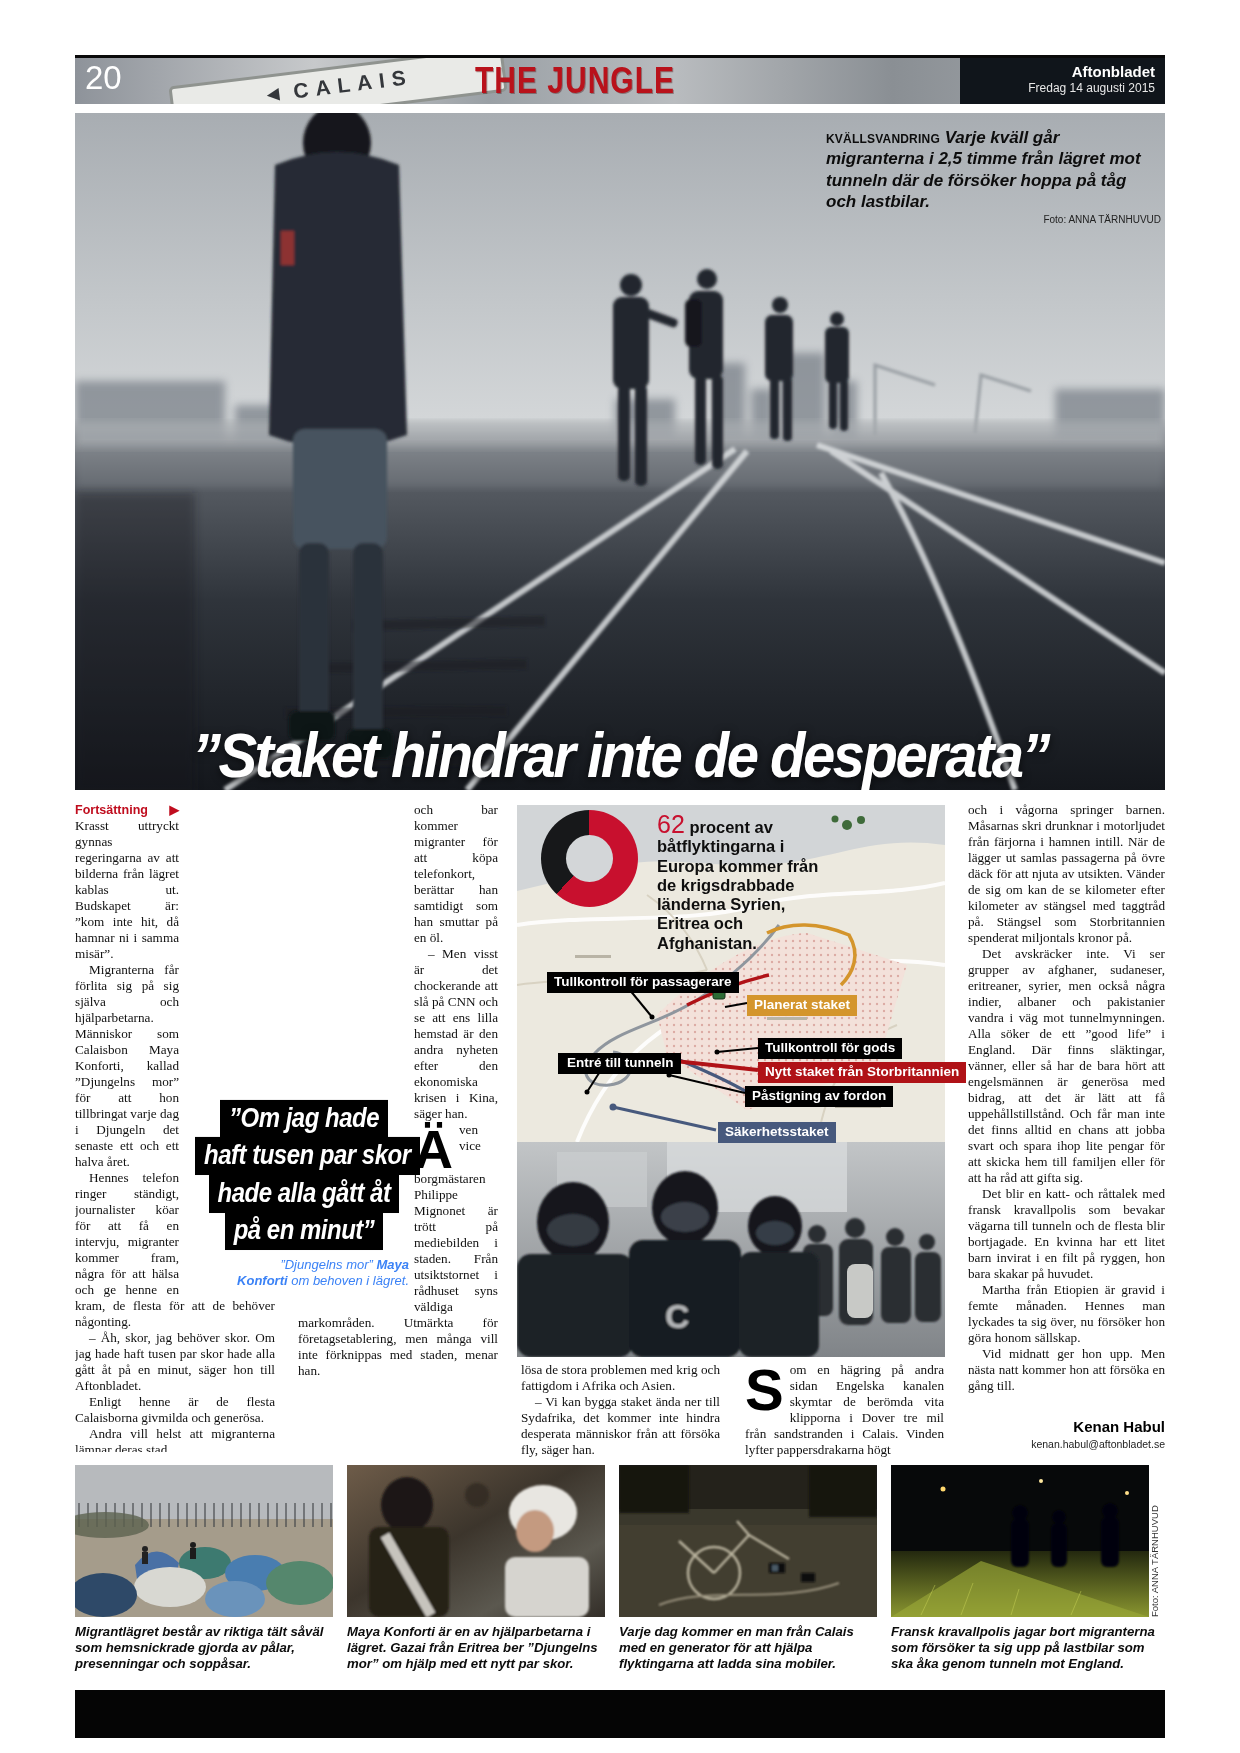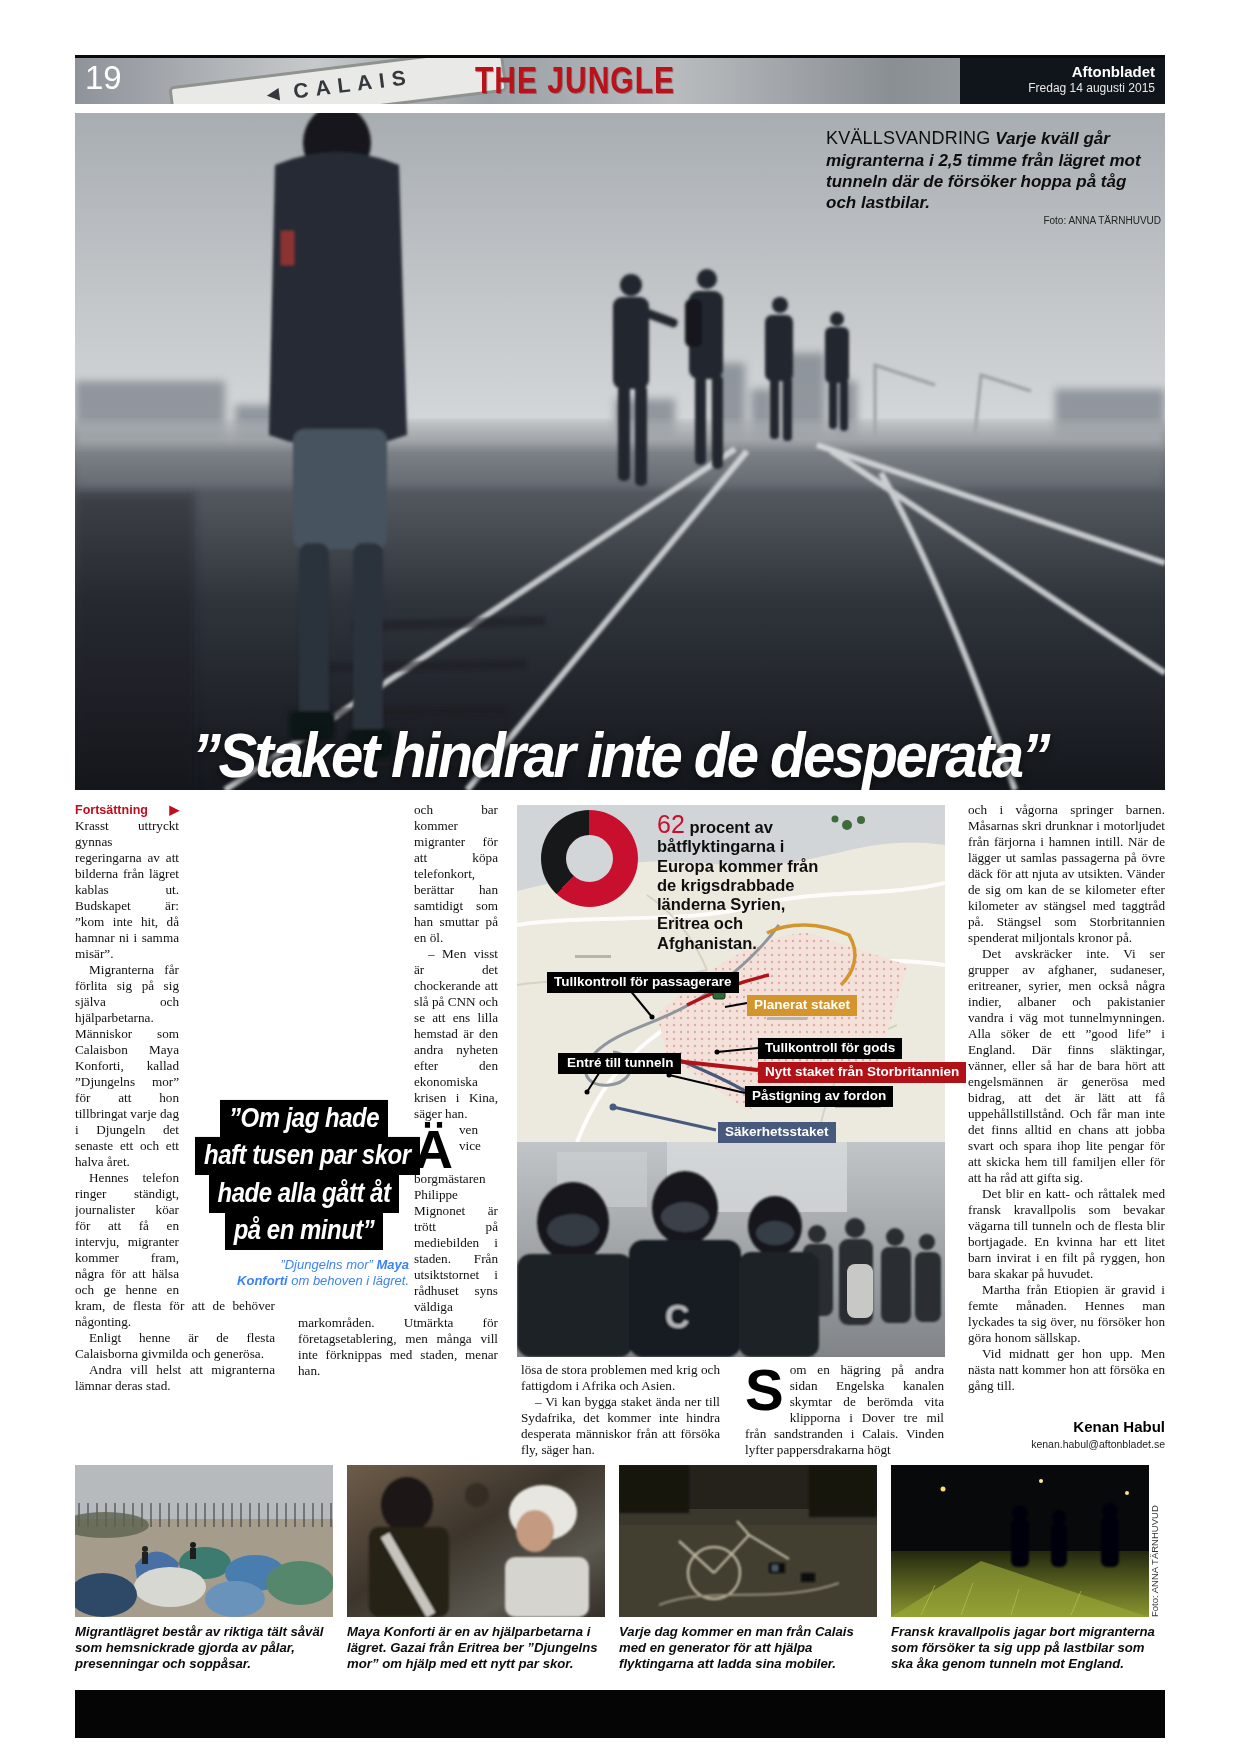--- a/index.html
+++ b/index.html
@@ -22,21 +22,21 @@
             text-align:right;box-sizing:border-box;padding:5px 10px 0 16px;}
   .brandbox .brand{font:700 15px/1.2 "Liberation Sans",sans-serif;}
   .brandbox .date{font:400 12px/1.3 "Liberation Sans",sans-serif;color:#e8e8e8;}
 
   
   .hero{position:absolute;left:75px;top:113px;width:1090px;height:677px;overflow:hidden;
         background:linear-gradient(180deg,#a8adb2 0%,#c3c7ca 28%,#d3d6d8 45%,#8d9196 48%,#585d64 54%,#2f343b 72%,#14171c 100%);}
   .hero svg{position:absolute;inset:0;}
   .hero-cap{position:absolute;right:4px;top:14px;width:335px;color:#0d0d0d;text-align:left;
             font:italic 700 17px/1.25 "Liberation Sans",sans-serif;}
-  .hero-cap .cap-title{font-style:normal;font-weight:400;font-size:18px;letter-spacing:.2px;}
+  .hero-cap .cap-title{font-style:normal;font-weight:700;font-size:12px;letter-spacing:.2px;}
   .hero-cap .cap-credit{display:block;text-align:right;font:400 10px/1.6 "Liberation Sans",sans-serif;color:#222;}
   .hero-headline{position:absolute;left:0;right:0;bottom:6px;text-align:center;color:#fff;
                  font:italic 800 58px/1 "Liberation Sans",sans-serif;letter-spacing:-2.5px;
                  transform:scaleY(1.08);text-shadow:0 2px 8px rgba(0,0,0,.65);white-space:nowrap;}
 
   
   .bodywrap{position:absolute;left:75px;top:802px;width:1090px;height:662px;}
   .col{position:absolute;top:0;font-size:13.2px;line-height:16px;text-align:justify;}
   .col p{margin:0;text-indent:14px;}
   .cont p.first{text-indent:0;}
@@ -90,21 +90,21 @@
   .cap{position:absolute;top:0;width:258px;font:italic 700 13.2px/1.22 "Liberation Sans",sans-serif;color:#0c0c0c;}
   .footbar{position:absolute;left:75px;top:1690px;width:1090px;height:48px;background:#050505;}
 </style>
 </head>
 <body>
 
 <div id="page">
 
   <div class="topbar">
     <div class="roadsign"><span class="arrow">◄</span><span>CALAIS</span></div>
-    <div class="pgnum">19</div>
+    <div class="pgnum">20</div>
     <div class="section-title">THE JUNGLE</div>
     <div class="brandbox">
       <div class="brand">Aftonbladet</div>
       <div class="date">Fredag 14 augusti 2015</div>
     </div>
   </div>
 
   <div class="hero">
     <svg viewBox="0 0 1090 677" preserveAspectRatio="none">
       <defs>
@@ -182,20 +182,21 @@
   </div>
 
   <div class="bodywrap">
 
     <div class="col col1">
       <div class="sp-r"></div>
       <p class="lead-p"><span class="kicker">Fortsättning ▶</span><span> Krasst uttryckt gynnas regeringarna av att bilderna från lägret kablas ut. Budskapet är: ”kom inte hit, då hamnar ni i samma misär”.</span></p>
       <div>
           <p class="bodyp first">Migranterna får förlita sig på sig själva och hjälparbetarna. Människor som Calaisbon Maya Konforti, kallad ”Djungelns mor” för att hon tillbringat varje dag i Djungeln det senaste ett och ett halva året.</p>
           <p class="bodyp">Hennes telefon ringer ständigt, journalister köar för att få en intervju, migranter kommer fram, några för att hälsa och ge henne en kram, de flesta för att de behöver någonting.</p>
+          <p class="bodyp">– Åh, skor, jag behöver skor. Om jag hade haft tusen par skor hade alla gått åt på en minut, säger hon till Aftonbladet.</p>
           <p class="bodyp">Enligt henne är de flesta Calaisborna givmilda och generösa.</p>
           <p class="bodyp">Andra vill helst att migranterna lämnar deras stad.</p>
         </div>
     </div>
 
     <div class="col col2 cont">
       <div class="sp-l"></div>
       <div class="cont">
           <p class="bodyp first">och bar kommer migranter för att köpa telefonkort, berättar han samtidigt som han smuttar på en öl.</p>
           <p class="bodyp">– Men visst är det chockerande att slå på CNN och se att ens lilla hemstad är den andra nyheten efter den ekonomiska krisen i Kina, säger han.</p>

